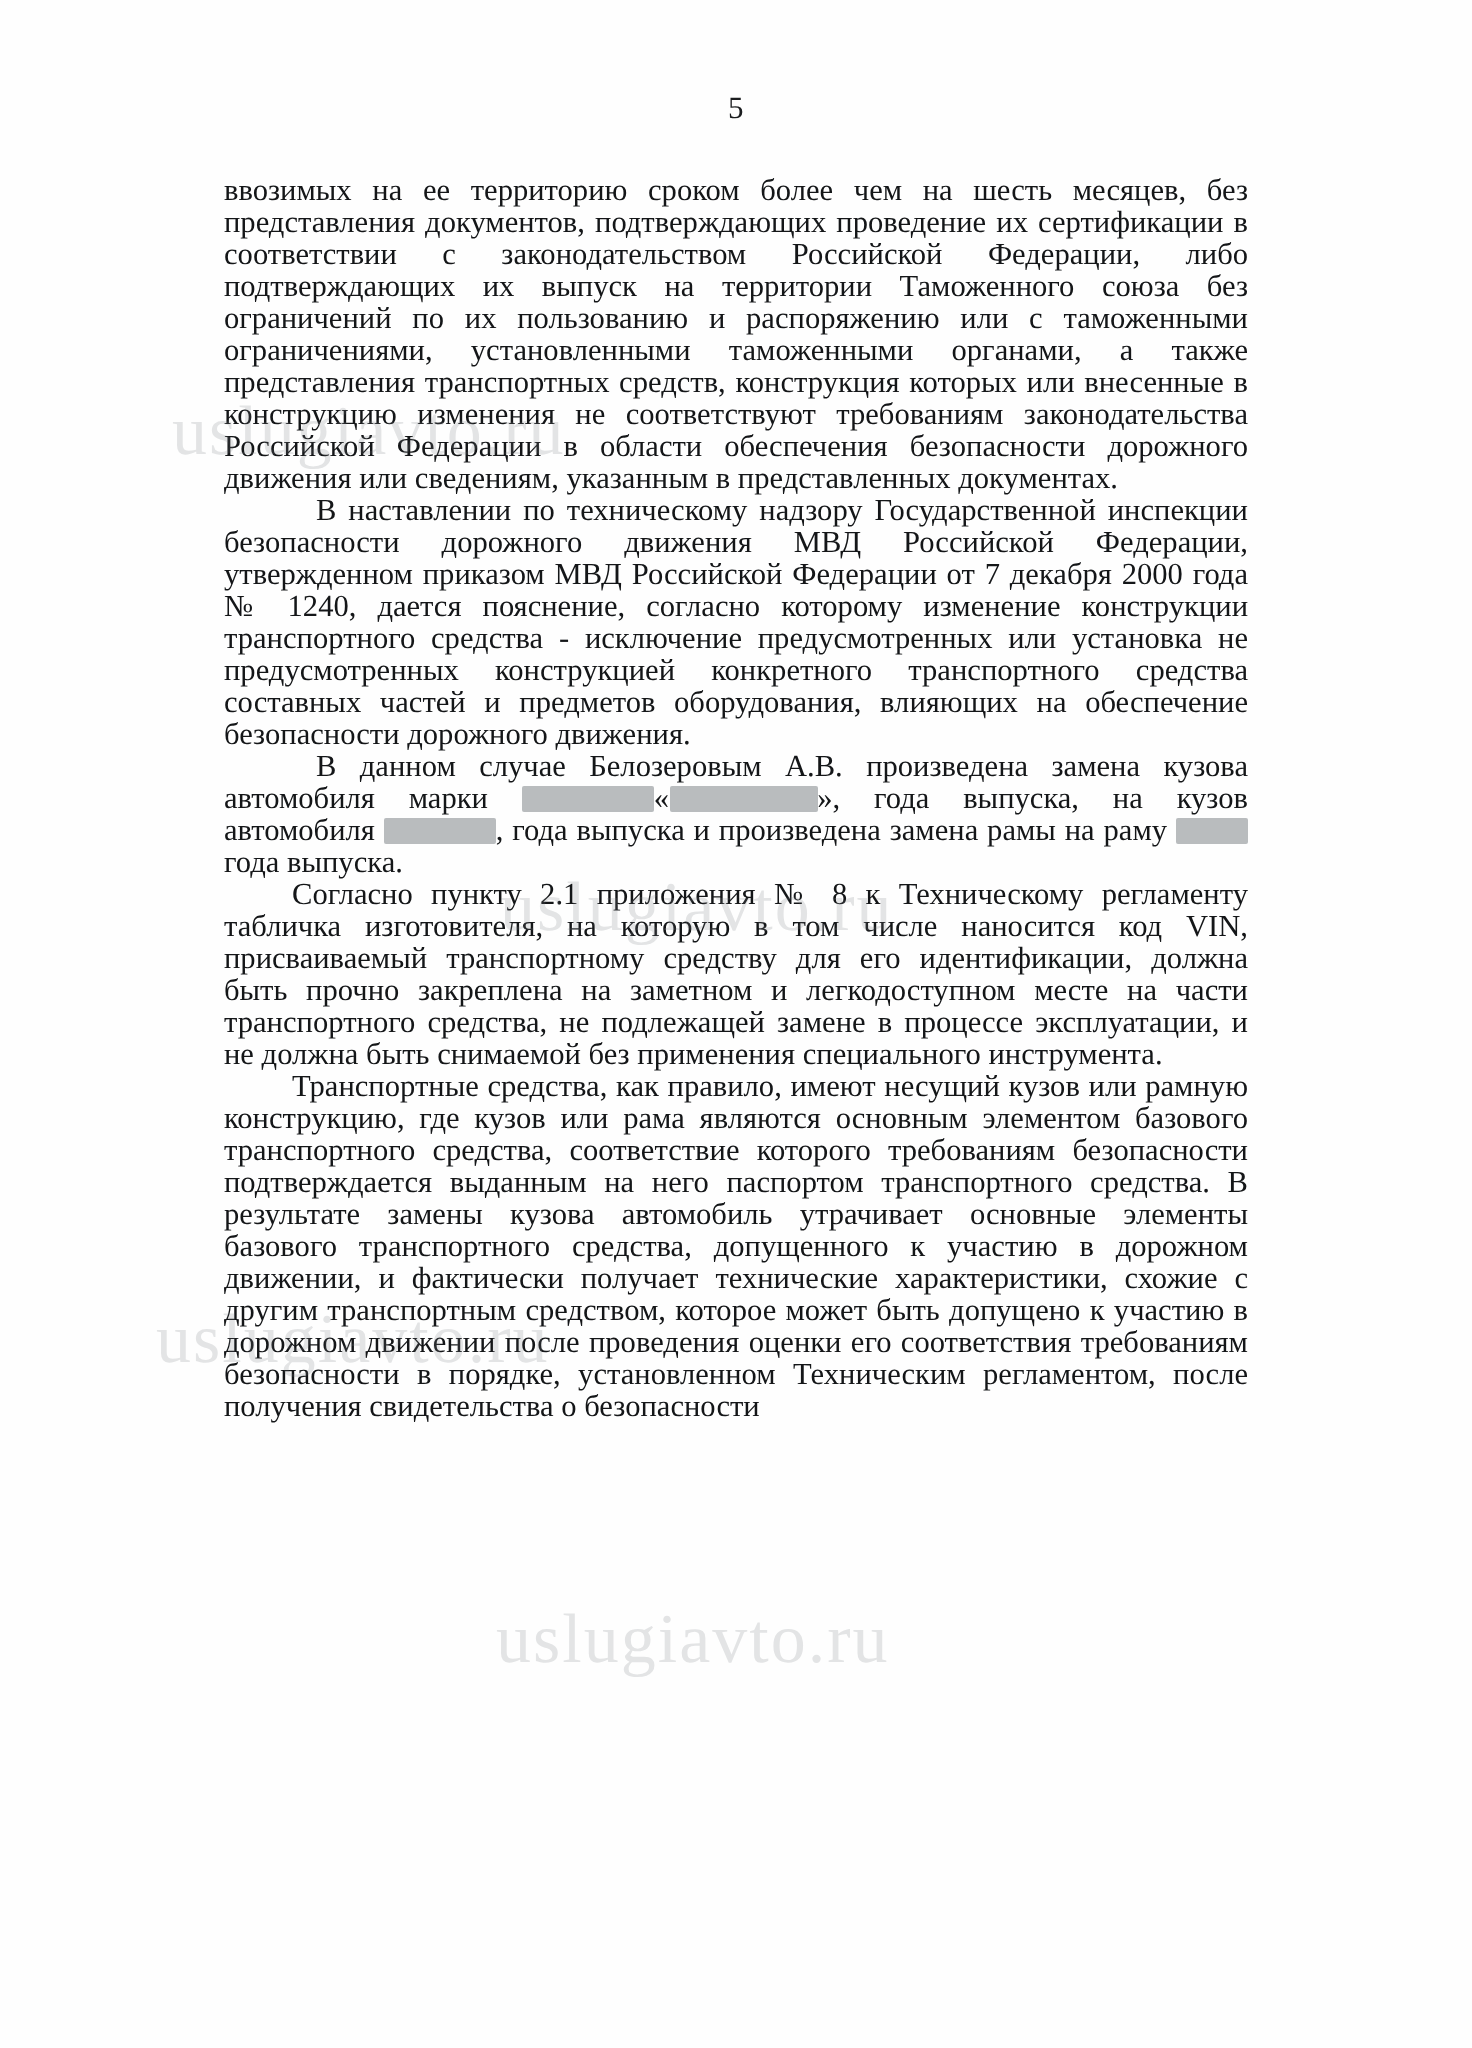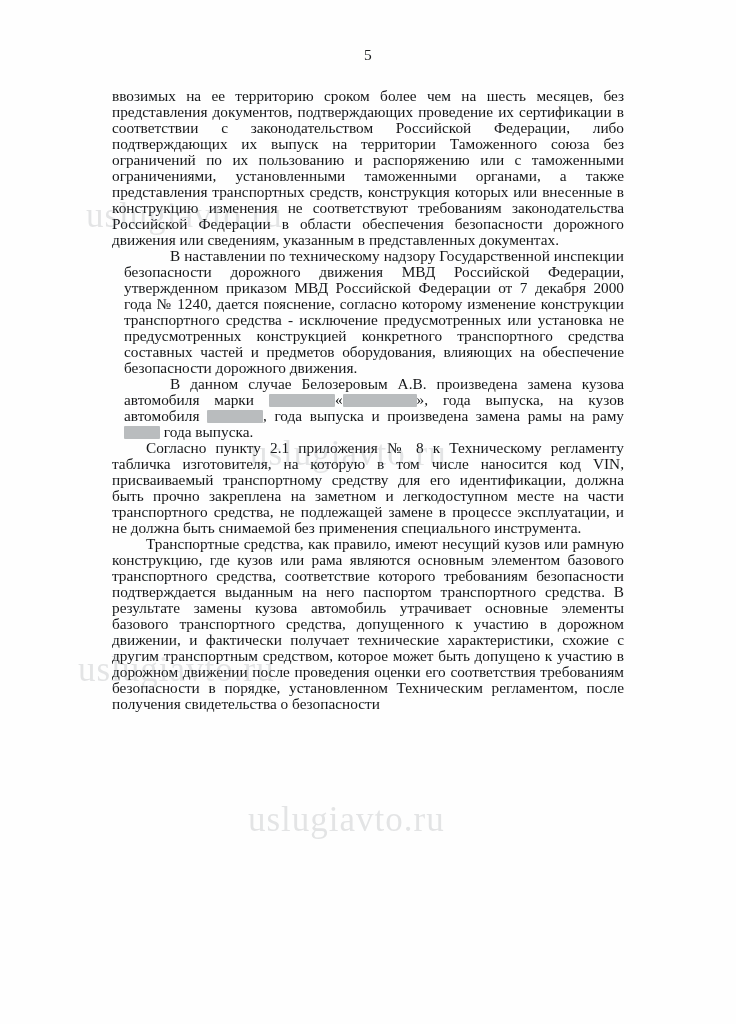--- a/index.html
+++ b/index.html
@@ -51,21 +51,20 @@
   .body-text p {
     margin: 0 0 0 0;
     text-indent: 34px;
     text-align: justify;
   }
   .body-text p.no-indent {
     text-indent: 0;
   }
   .body-text p.indent-wide {
     text-indent: 46px;
-    margin-left: 12px;
   }
 
   
   .redact {
     display: inline-block;
     background: #b9bcbe;
     border-radius: 1px;
     vertical-align: -2px;
     height: 13px;
   }

